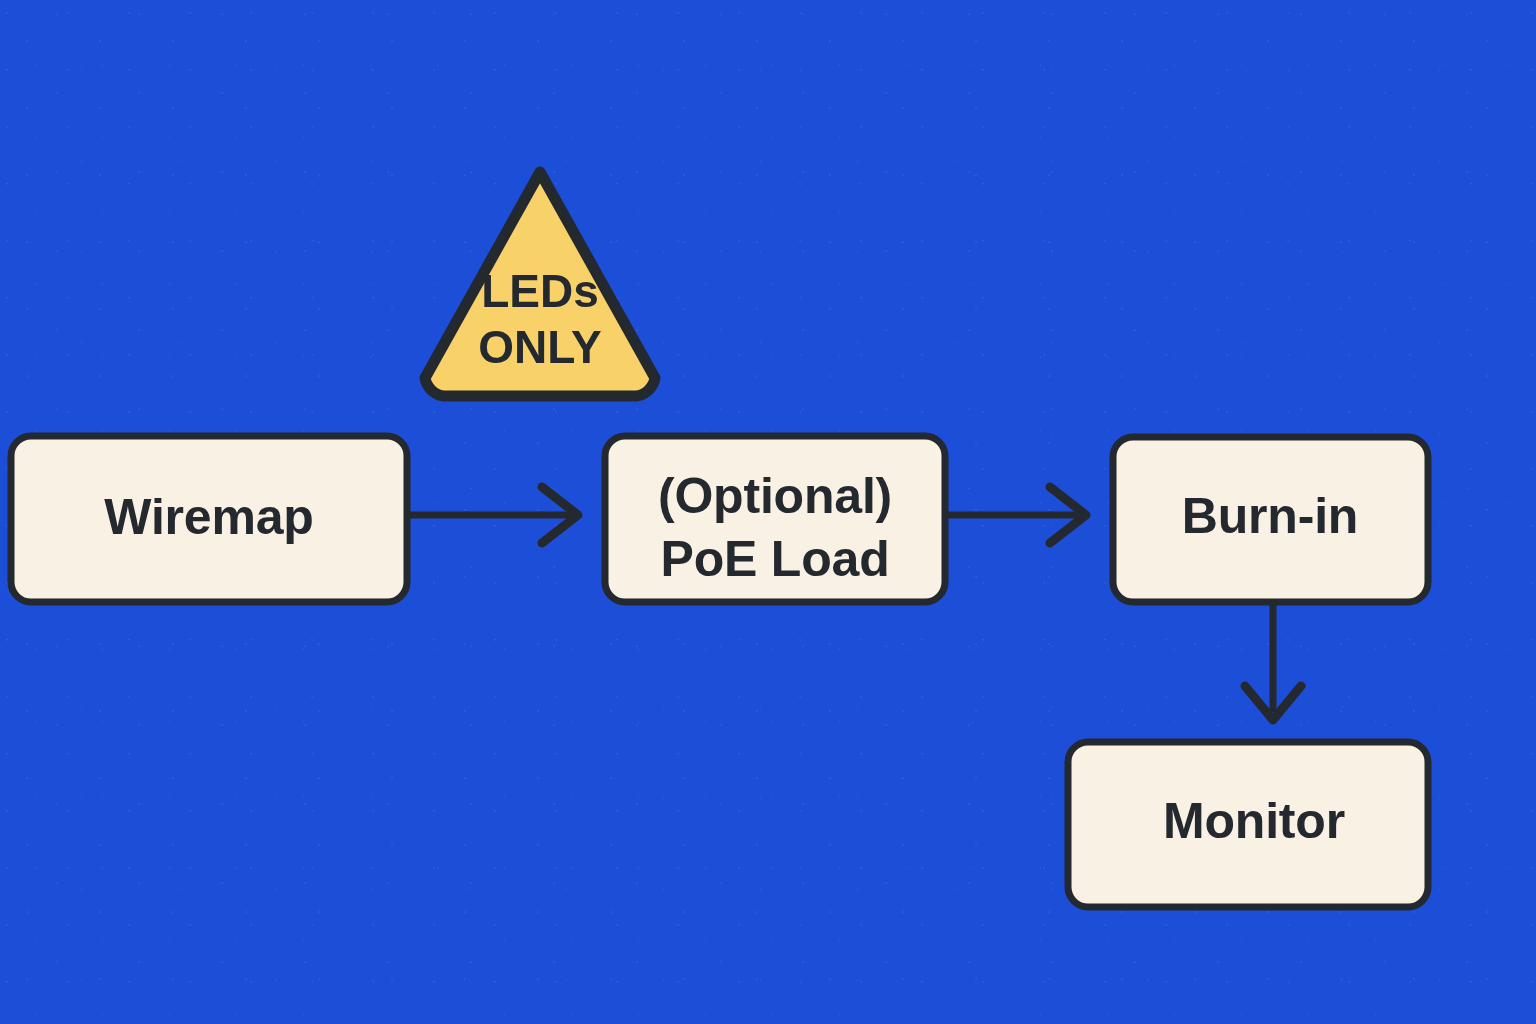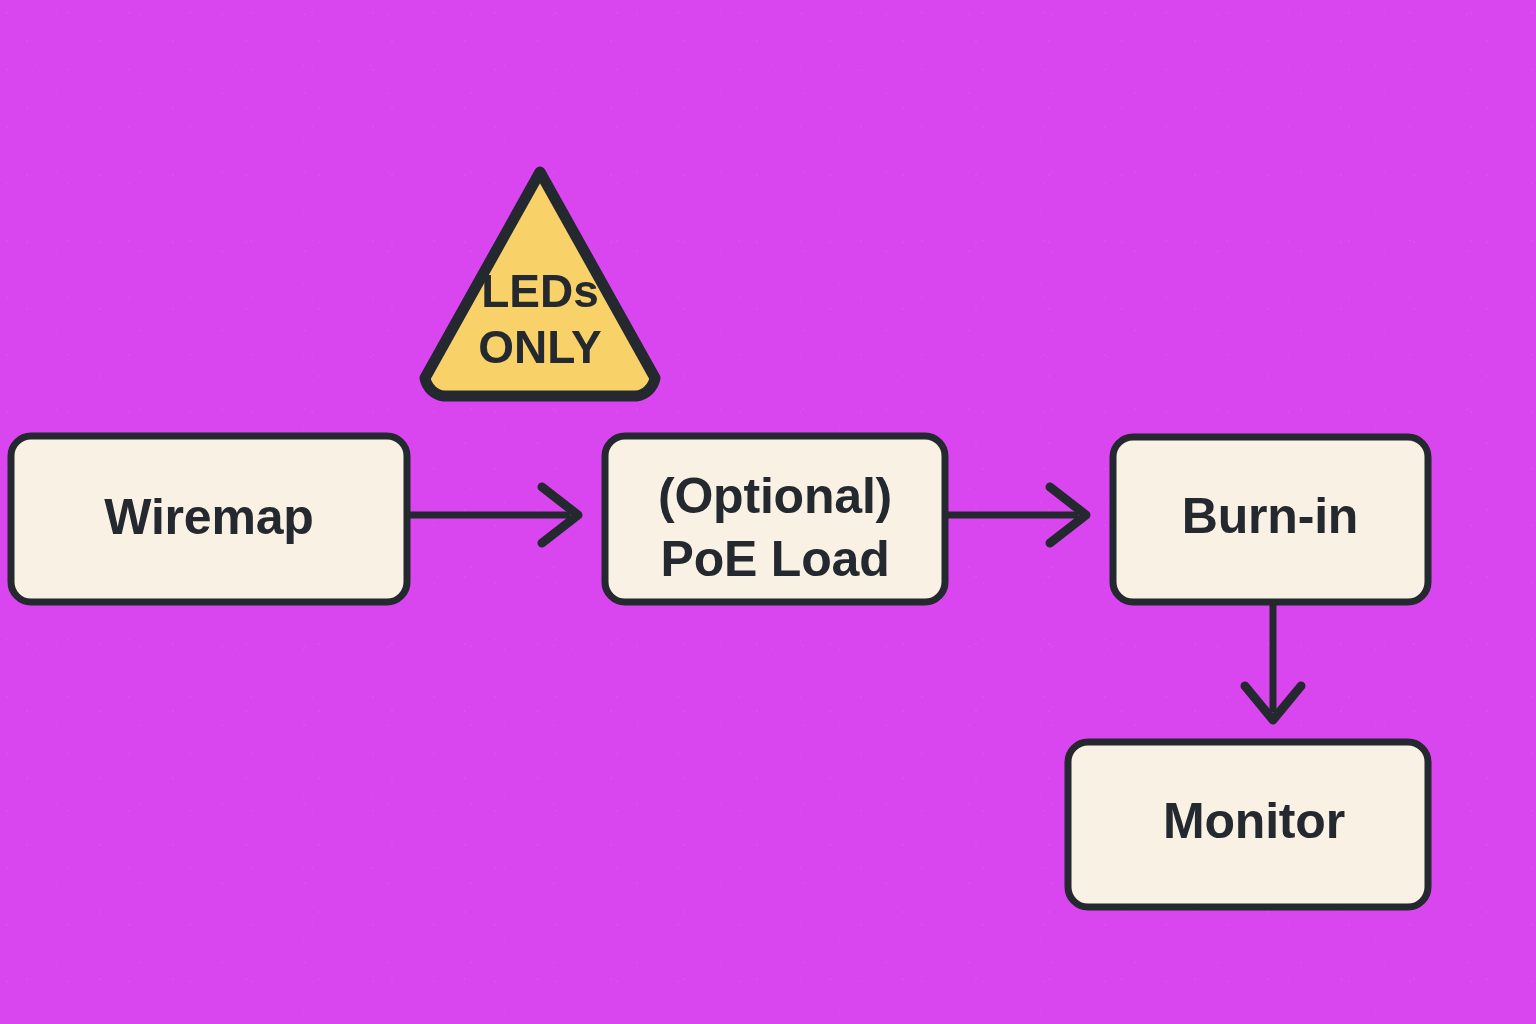--- a/index.html
+++ b/index.html
@@ -12,21 +12,21 @@
     width: 1536px;
     height: 1024px;
     overflow: hidden;
     font-family: "Liberation Sans", "DejaVu Sans", sans-serif;
   }
 
   #canvas {
     position: relative;
     width: 1536px;
     height: 1024px;
-    background-color: #d946ef;
+    background-color: #1d4ed8;
   }
 
   
   #paper-texture {
     position: absolute;
     inset: 0;
     pointer-events: none;
     opacity: 0.5;
     background-image:
       radial-gradient(circle at 12% 22%, rgba(214,198,160,0.22) 0 1px, transparent 1px),

